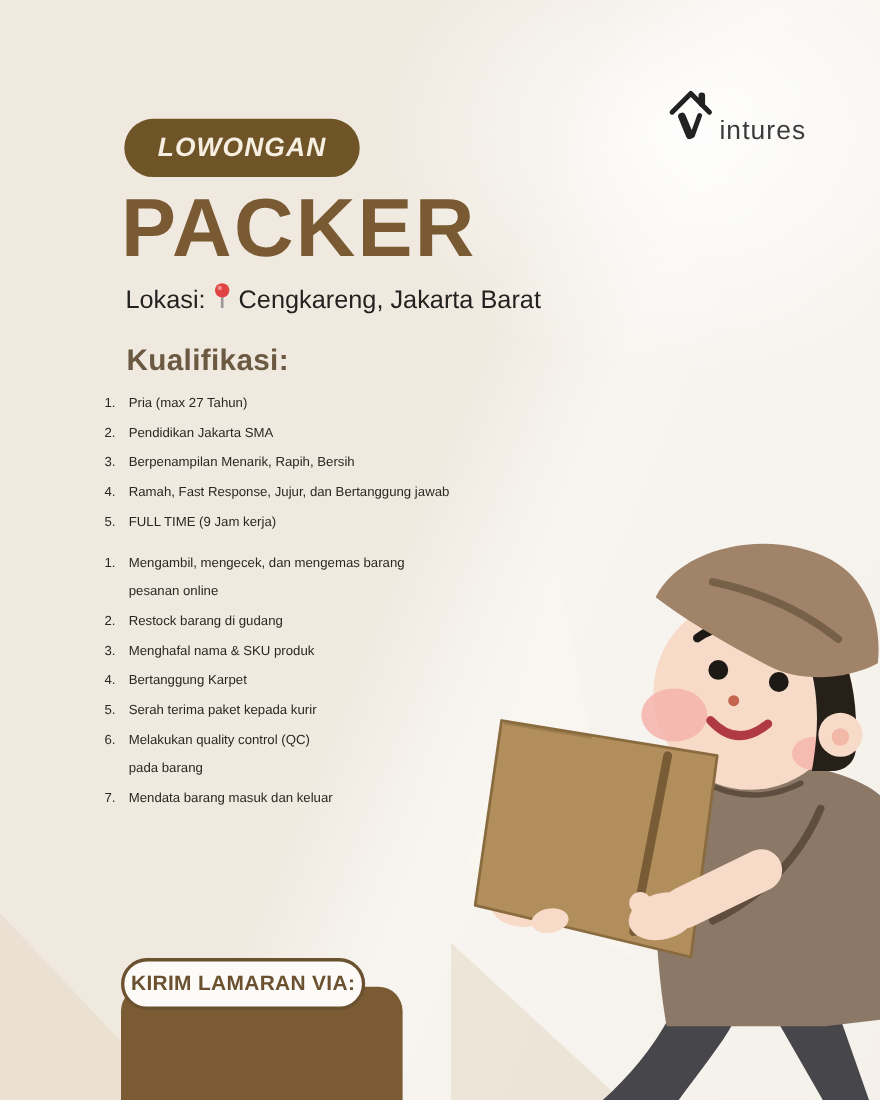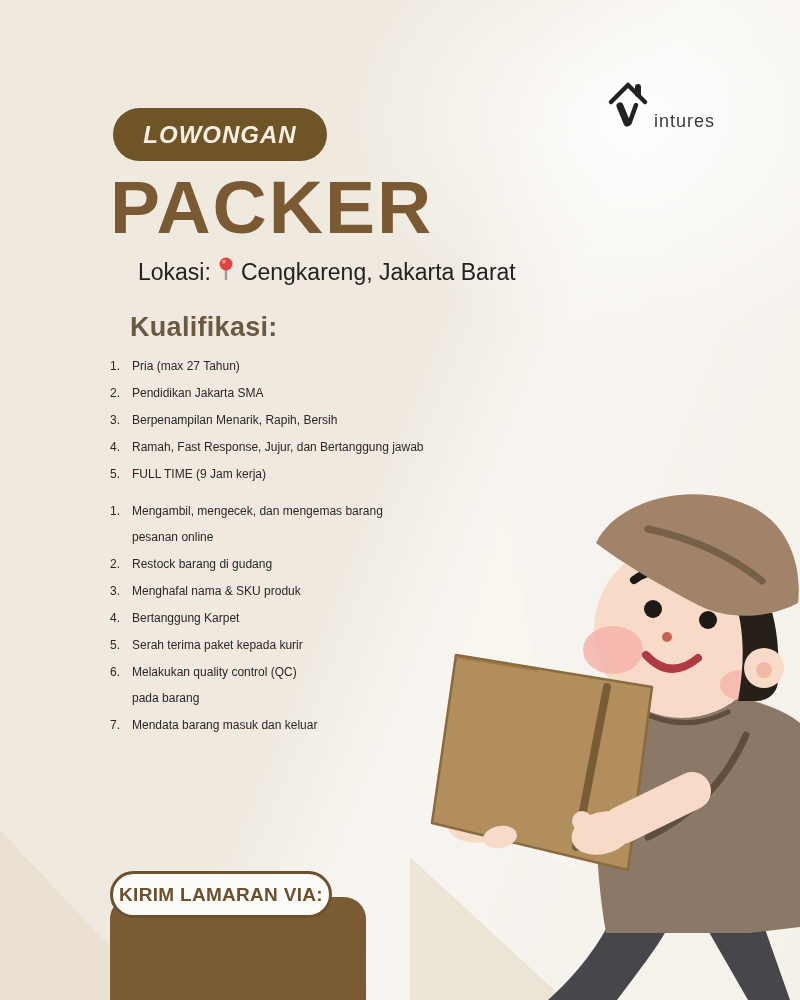--- a/index.html
+++ b/index.html
@@ -19,41 +19,41 @@
     background:#e6ddcc; opacity:.65;
   }
   .bg-wedge-mid {
     position:absolute; inset:0; pointer-events:none;
     clip-path:polygon(63% 50%, 72% 87%, 53% 79%);
     background:#f9f5ef; opacity:.85;
   }
 
   
   .logo { position:absolute; left:606px; top:78px; display:flex; align-items:flex-end; gap:2px; }
-  .logo-text { font-size:18px; color:#3b3b3b; letter-spacing:1px; line-height:1; padding-bottom:2px;text-align:right; }
+  .logo-text { font-size:24px; color:#3b3b3b; letter-spacing:1px; line-height:1; padding-bottom:2px;text-align:right; }
 
   
   .badge {
     position:absolute; left:113px; top:108px; width:214px; height:53px;
     background:#6f5428; border-radius:27px;
     display:flex; align-items:center; justify-content:center;
   }
   .badge span { color:#f7efe1; font-weight:bold; font-size:24px; letter-spacing:1px;font-style:italic; }
 
   .job-title {
     position:absolute; left:110px; top:168px;
     font-size:75px; font-weight:bold; letter-spacing:2px; color:#7a5a33; line-height:1.05;
   }
 
   .location { position:absolute; left:114px; top:257px; display:flex; align-items:center; gap:6px;
-              font-size:23px; color:#242220;margin-left:24px; }
+              font-size:23px; color:#242220; }
   .pin { display:inline-block; margin:0 1px; }
 
   
-  .section { position:absolute; left:110px; width:560px; }
+  .section { position:absolute; left:95px; width:560px; }
   .section-kualifikasi { top:312px; }
   .section-tugas { top:498px; }
   .section h2 { font-size:27px; font-weight:bold; color:#6b5942; margin:0 0 10px 20px; letter-spacing:.3px; }
   .section ol { list-style:none; counter-reset:n; }
   .section li { counter-increment:n; position:relative; padding-left:22px;
                 font-size:12px; color:#2b2723; line-height:26px; margin-bottom:1px; }
   .section li::before { content:counter(n) "."; position:absolute; left:0; top:0; color:#2b2723; }
   .section li span { white-space:pre; }
 
   

